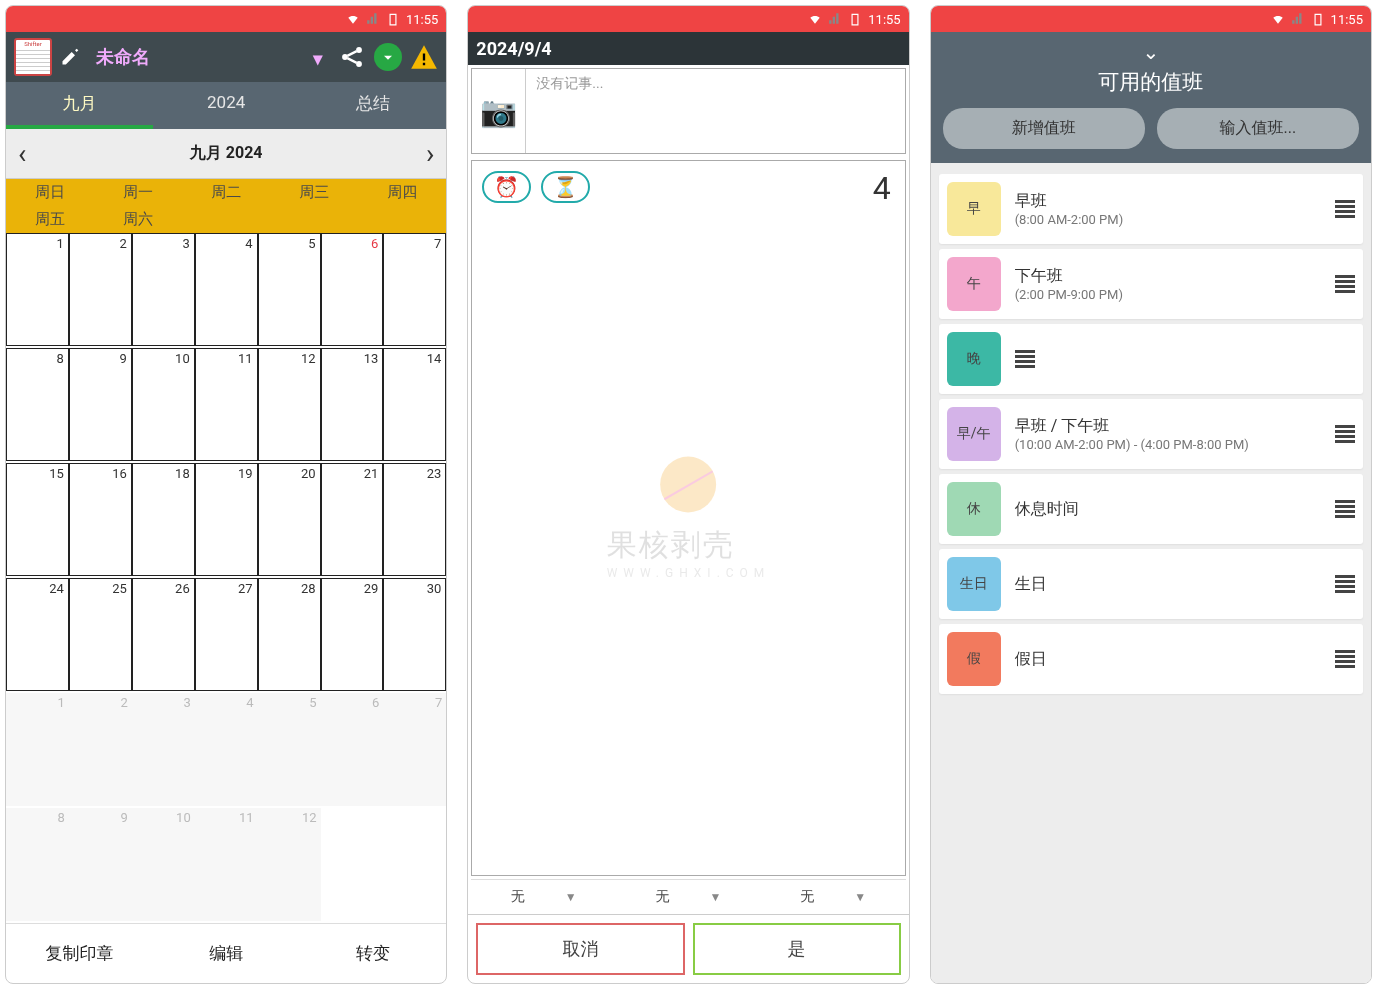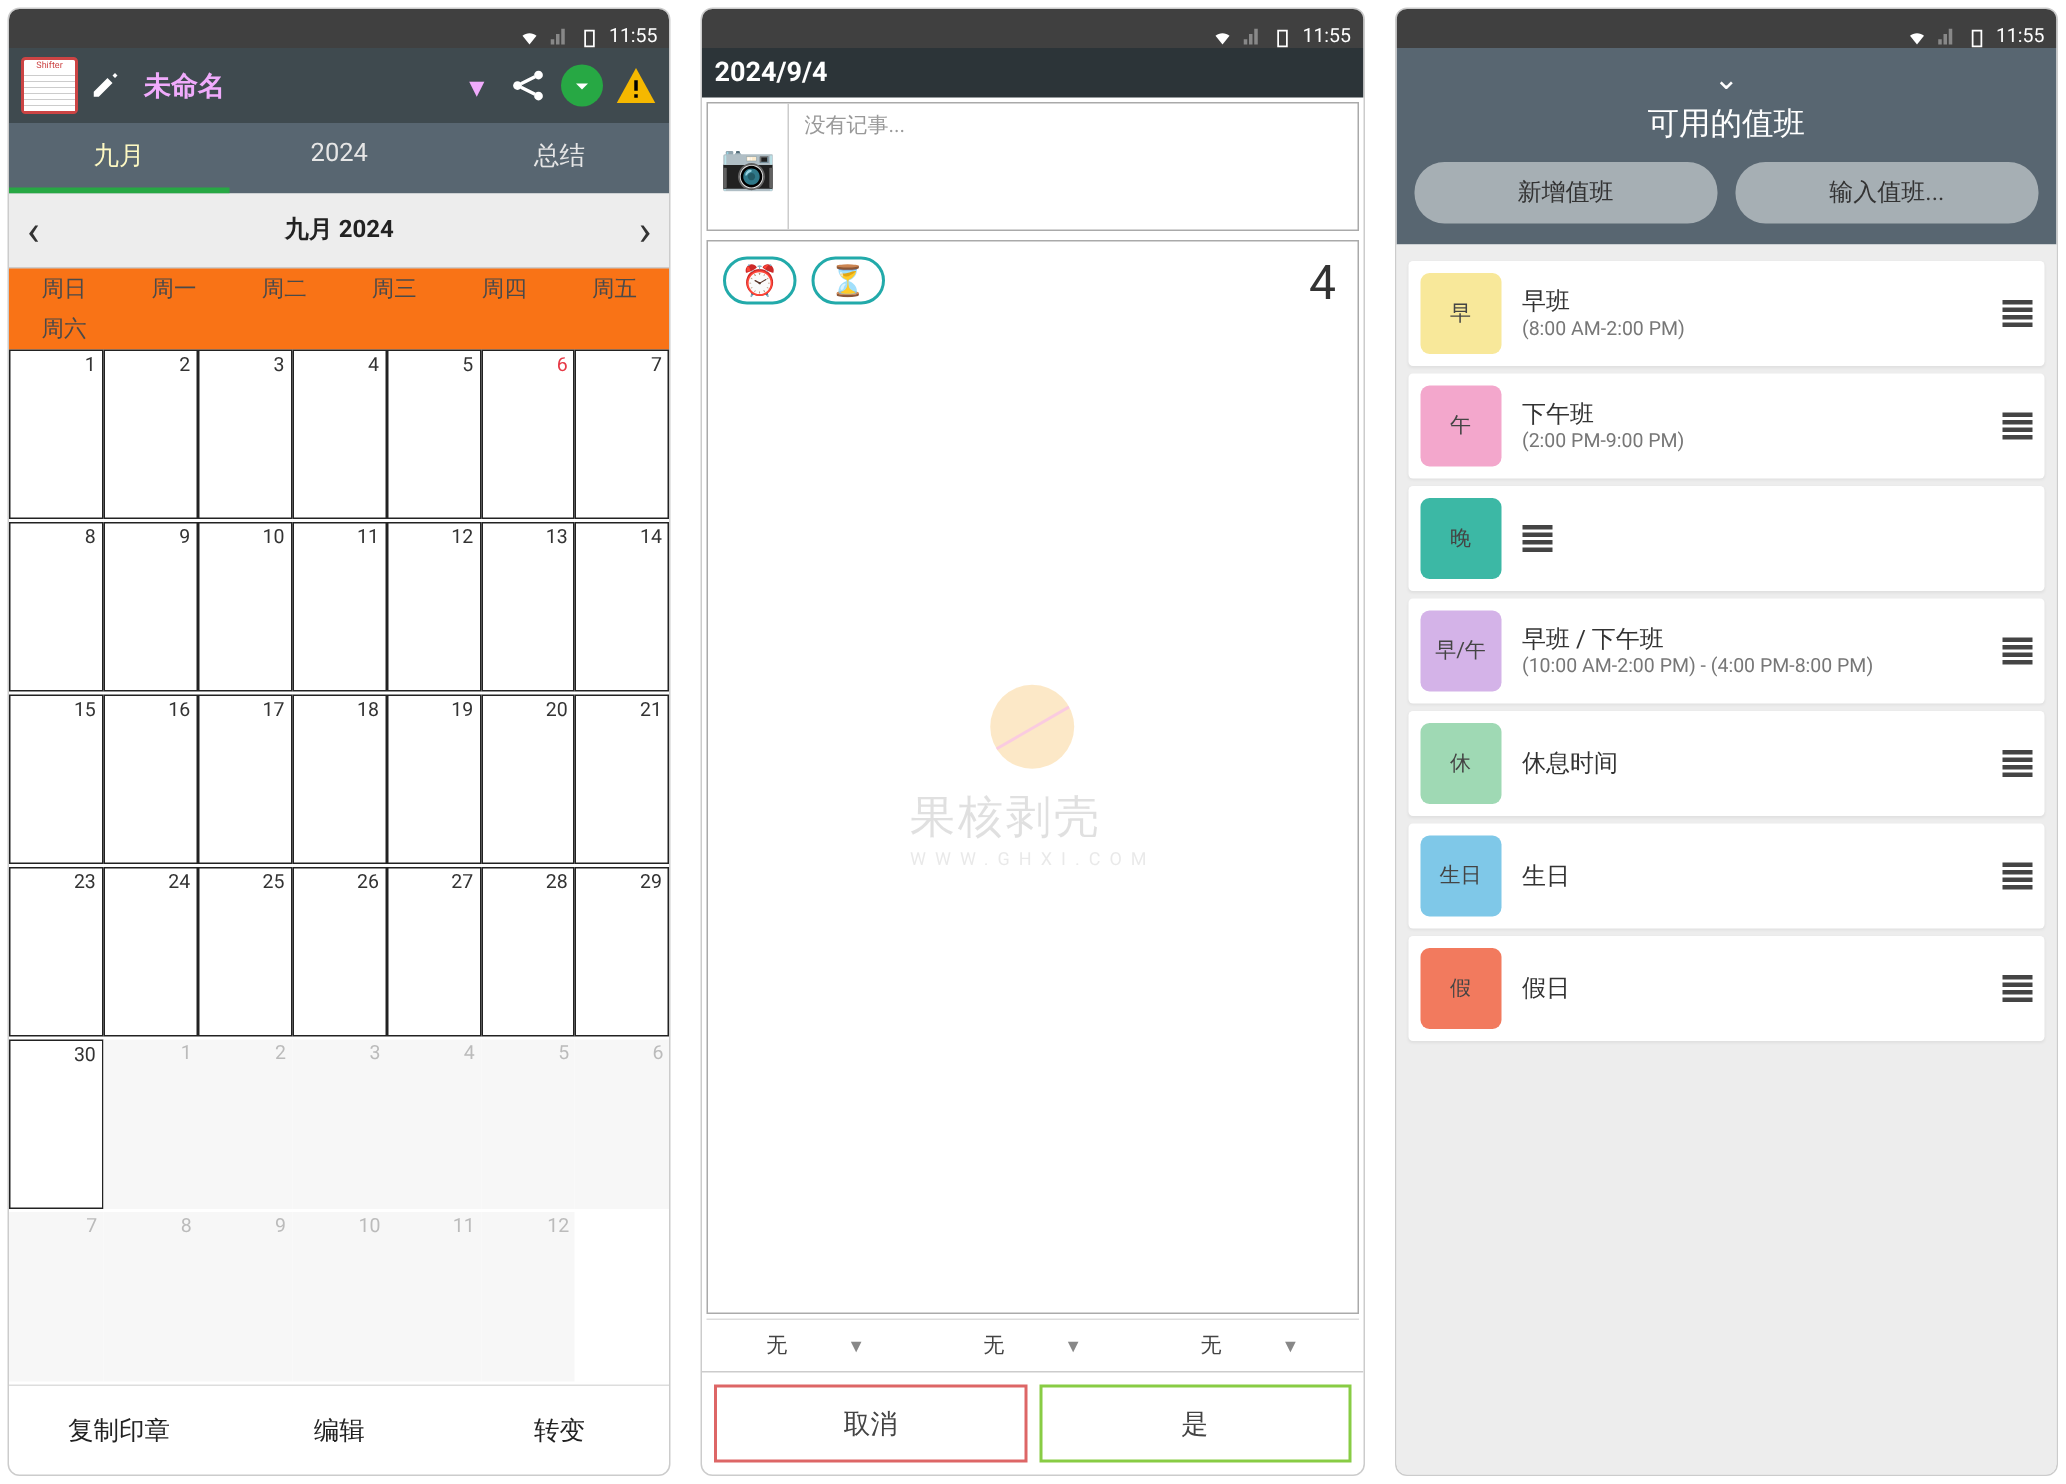--- a/index.html
+++ b/index.html
@@ -1,37 +1,37 @@
 <!DOCTYPE html>
 <html><head>
 <meta charset="utf-8">
 <style>
 * { margin: 0; padding: 0; box-sizing: border-box; font-family: -apple-system, "Segoe UI", Roboto, sans-serif; }
 body { background: #fff; width: 1377px; height: 989px; display: flex; gap: 20px; padding: 5px; }
 .phone { width: 444px; height: 979px; border: 1px solid #ccc; border-radius: 8px; overflow: hidden; background: #fff; display: flex; flex-direction: column; position: relative; }
-.statusbar { height: 26px; background: #404040; color: #fff; display: flex; align-items: flex-end; justify-content: flex-end; padding: 0 8px; gap: 6px; font-size: 13px; }
+.statusbar { height: 26px; background: #ef4444; color: #fff; display: flex; align-items: center; justify-content: flex-end; padding: 0 8px; gap: 6px; font-size: 13px; }
 .statusbar svg { width: 14px; height: 14px; fill: #fff; }
 
 .p1-header { background: #3f4a4f; display: flex; align-items: center; padding: 6px 8px; gap: 8px; }
 .app-logo { width: 38px; height: 38px; background: #fff; border: 2px solid #c44; border-radius: 3px; position: relative; display: flex; flex-direction: column; }
 .app-logo::before { content: "Shifter"; font-size: 6px; color: #c44; text-align: center; }
 .app-logo::after { content: ""; flex: 1; background: repeating-linear-gradient(#fff 0 3px, #ccc 3px 4px); }
 .pencil-icon { width: 20px; height: 20px; color: #fff; }
 .dropdown { flex: 1; color: #f0abfc; font-size: 18px; display: flex; align-items: flex-end; justify-content: space-between; padding: 0 8px; font-weight: bold; }
 .share-icon, .refresh-icon, .warn-icon { width: 28px; height: 28px; }
 .refresh-icon { background: #27a844; border-radius: 50%; display: flex; align-items: center; justify-content: center; }
 .refresh-icon svg { fill: #fff; width: 16px; }
 .warn-icon { color: #f5b800; }
 .p1-tabs { background: #586671; display: flex; }
 .p1-tab { flex: 1; text-align: center; color: #e6e6e6; padding: 10px 0; font-size: 17px; border-bottom: 4px solid transparent; }
 .p1-tab.active { border-bottom-color: #27a844; color: #fef9c3; }
 .p1-month-nav { display: flex; align-items: center; justify-content: space-between; padding: 8px 12px; background: #ededed; }
 .p1-month-nav .arrow { font-size: 28px; color: #333; cursor: pointer; }
 .p1-month-title { font-size: 16px; font-weight: bold; color: #222; }
-.p1-weekdays { display: grid; grid-template-columns: repeat(6,1fr); background: #f97316; border-top: 1px solid #ccc; }
+.p1-weekdays { display: grid; grid-template-columns: repeat(5,1fr); background: #eab308; border-top: 1px solid #ccc; }
 .p1-weekday { text-align: center; font-size: 15px; color: #4a4a4a; padding: 4px 0; }
 .p1-grid { display: grid; grid-template-columns: repeat(7,1fr); flex: 1; }
 .p1-cell { border: 1px solid #222; height: 113px; position: relative; }
 .p1-cell .num { position: absolute; top: 2px; right: 4px; font-size: 13px; color: #333; }
 .p1-cell.out { border: none; background: #f7f7f7; }
 .p1-cell.out .num { color: #bbb; }
 .p1-cell.red .num { color: #e63946; }
 .p1-bottom { display: flex; border-top: 1px solid #ddd; }
 .p1-bottom-btn { flex: 1; text-align: center; padding: 18px 0; font-size: 17px; color: #222; }
 
@@ -173,23 +173,20 @@
       <div class="p1-cell">
         <span class="num">14</span>
       </div>
       <div class="p1-cell">
         <span class="num">15</span>
       </div>
       <div class="p1-cell">
         <span class="num">16</span>
       </div>
       <div class="p1-cell">
-        <span class="num">17</span>
-      </div>
-      <div class="p1-cell">
         <span class="num">18</span>
       </div>
       <div class="p1-cell">
         <span class="num">19</span>
       </div>
       <div class="p1-cell">
         <span class="num">20</span>
       </div>
       <div class="p1-cell">
         <span class="num">21</span>

